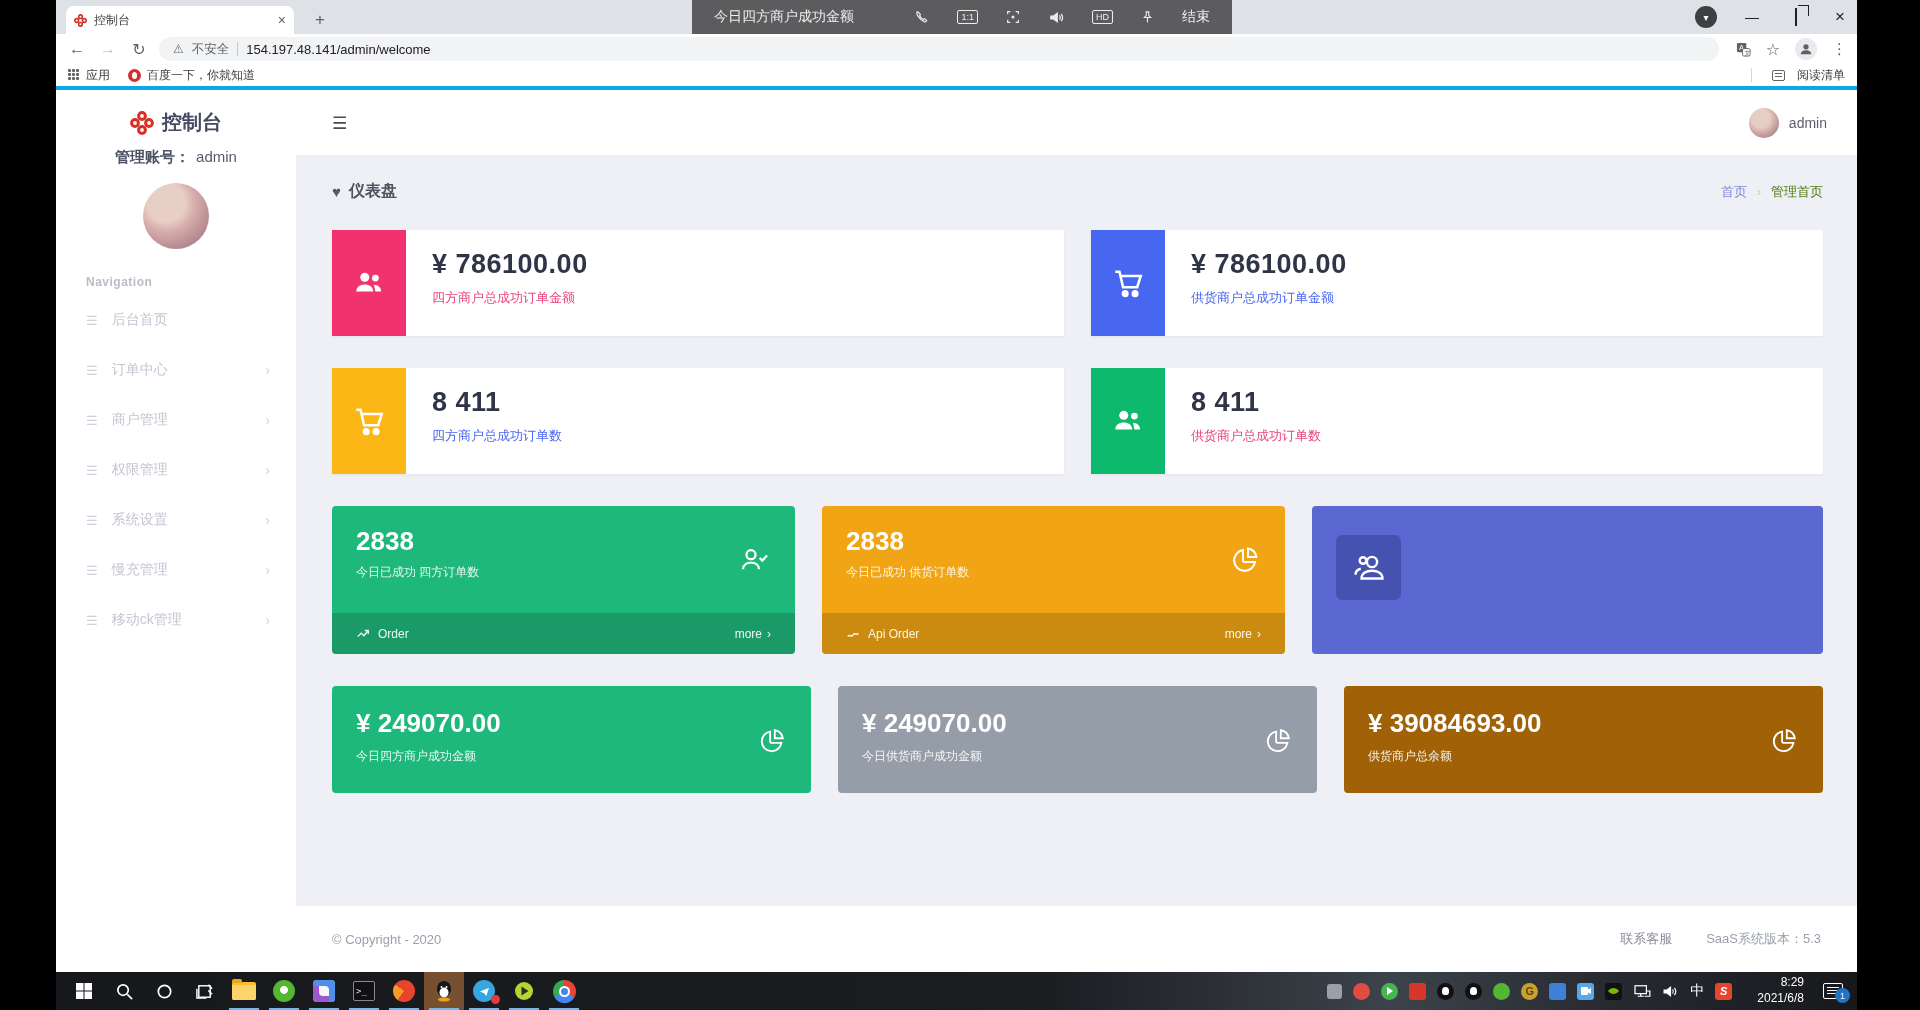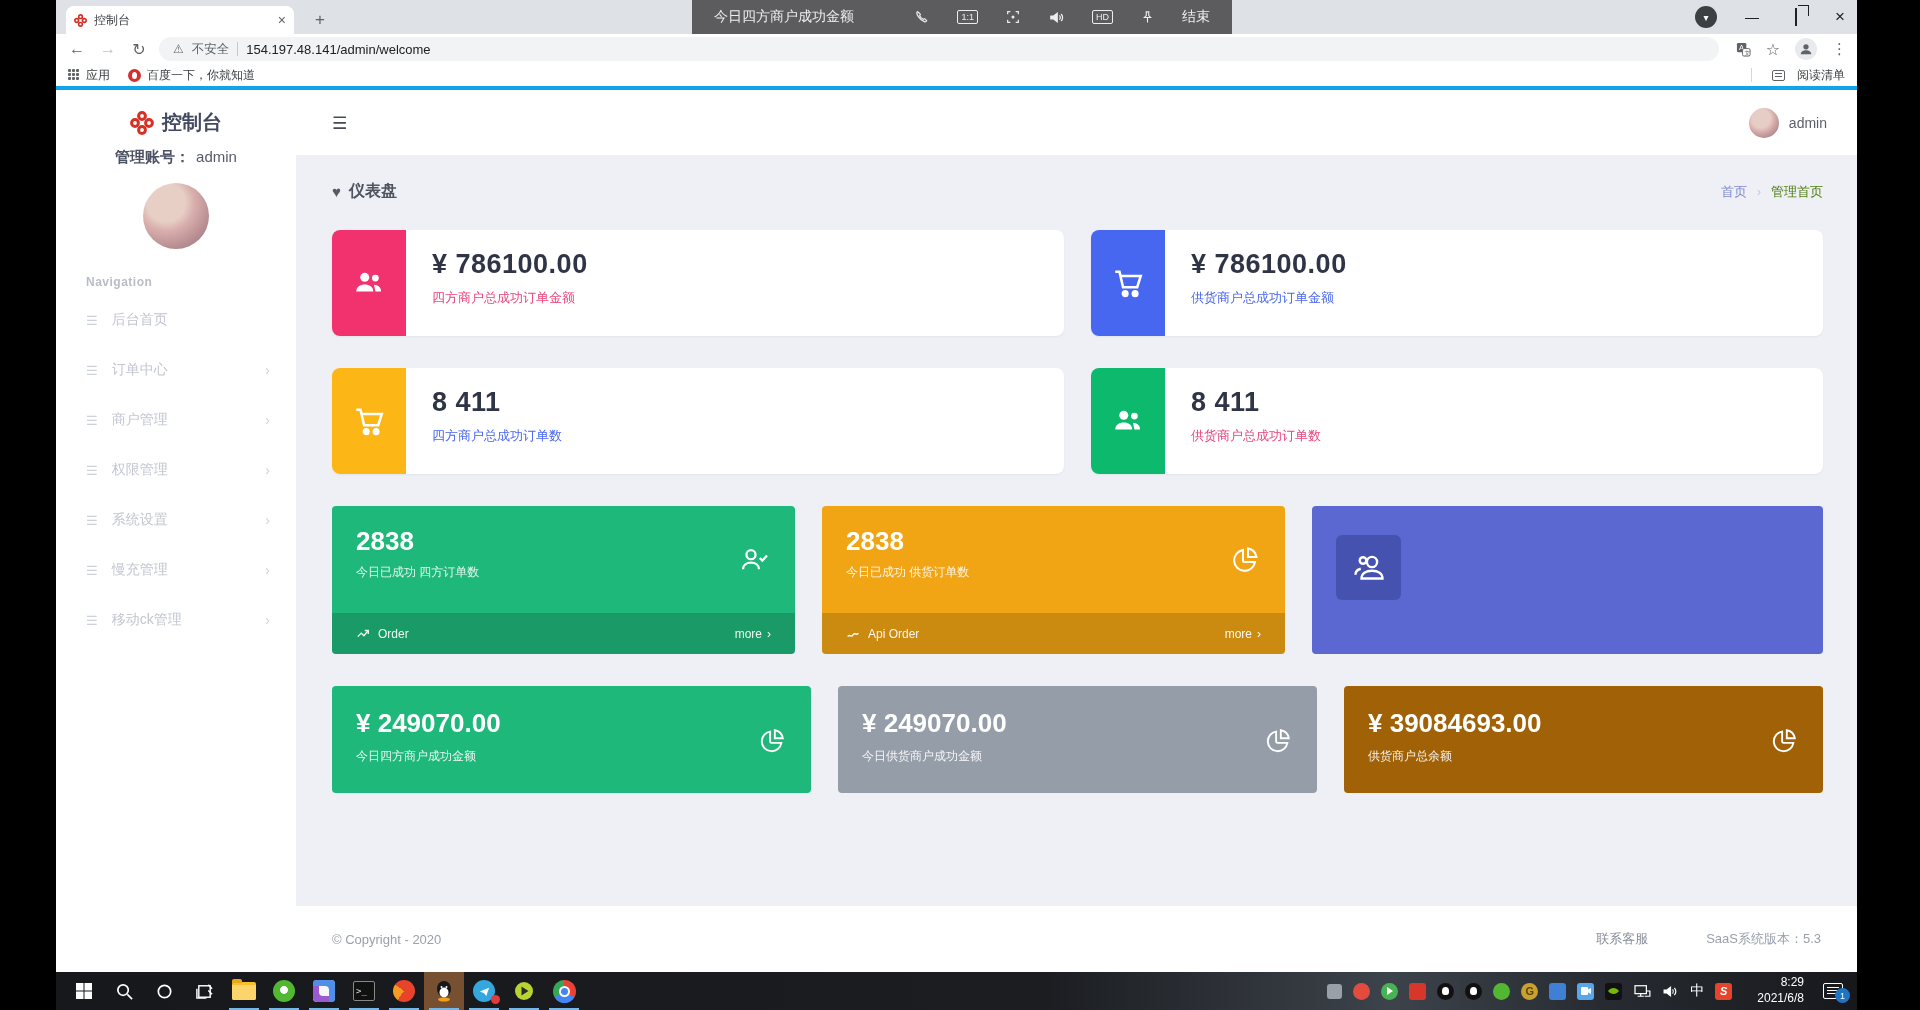--- a/index.html
+++ b/index.html
@@ -80,21 +80,21 @@
   .content { flex:1; padding:26px 34px 0 36px; }
   .page-head { display:flex; justify-content:space-between; align-items:center; margin-bottom:28px; }
   .page-title { font-size:16px; font-weight:bold; color:#4e5460; display:flex; align-items:center; gap:8px; }
   .heart { font-size:15px; color:#555b66; }
   .crumb { font-size:13px; display:flex; align-items:center; gap:10px; }
   .crumb-home { color:#7e88d6; }
   .crumb-sep { color:#c3c8d4; font-size:12px; }
   .crumb-cur { color:#4d7c0f; }
 
   .row { display:flex; gap:27px; margin-bottom:32px; }
-  .stat-card { flex:1; height:106px; background:#fff; border-radius:8px; display:flex;
+  .stat-card { flex:1; height:106px; background:#fff; border-radius:0; display:flex;
     box-shadow:0 1px 2px rgba(40,50,80,.06); overflow:hidden; }
   .stat-block { width:74px; display:flex; align-items:center; justify-content:center; flex-shrink:0; }
   .stat-body { padding:19px 26px; }
   .stat-value { font-size:27px; font-weight:bold; color:#2f3547; letter-spacing:.5px; }
   .stat-label { font-size:13px; margin-top:9px; }
 
   .action-card { flex:1; border-radius:4px; overflow:hidden; color:#fff; height:148px;
     display:flex; flex-direction:column; }
   .ac-main { height:107px; padding:20px 24px; position:relative; }
   .ac-value { font-size:26px; font-weight:bold; }
@@ -114,21 +114,21 @@
   .m-progress { width:172px; height:8px; border-radius:4px; background:rgba(0,0,30,.25); margin-top:13px; }
   .m-progress i { display:block; height:100%; background:#fff; border-radius:4px; }
 
   .amount-card { flex:1; height:107px; border-radius:4px; color:#fff; padding:22px 24px; position:relative; }
   .am-value { font-size:26px; font-weight:bold; }
   .am-label { font-size:12px; margin-top:9px; opacity:.9; }
   .am-icon { position:absolute; right:24px; top:40px; }
 
   .site-footer { height:66px; background:#fff; display:flex; align-items:center; padding:0 36px;
     font-size:13px; color:#9aa0ab; }
-  .sf-right { margin-left:auto; display:flex; gap:58px; }
+  .sf-right { margin-left:auto; display:flex; gap:34px; }
   .sf-support { color:#868c98; }
 
   
   .remote-bar { position:absolute; left:692px; top:0; width:540px; height:34px; background:rgba(88,88,90,.97);
     display:flex; align-items:center; color:#ededed; padding:0 22px; z-index:50; }
   .rb-title { font-size:14px; }
   .rb-icons { margin-left:auto; display:flex; align-items:center; gap:27px; }
   .rb-box { border:1px solid #ededed; border-radius:2px; font-size:9px; padding:1px 3px; }
   .rb-end { font-size:14px; }
 

